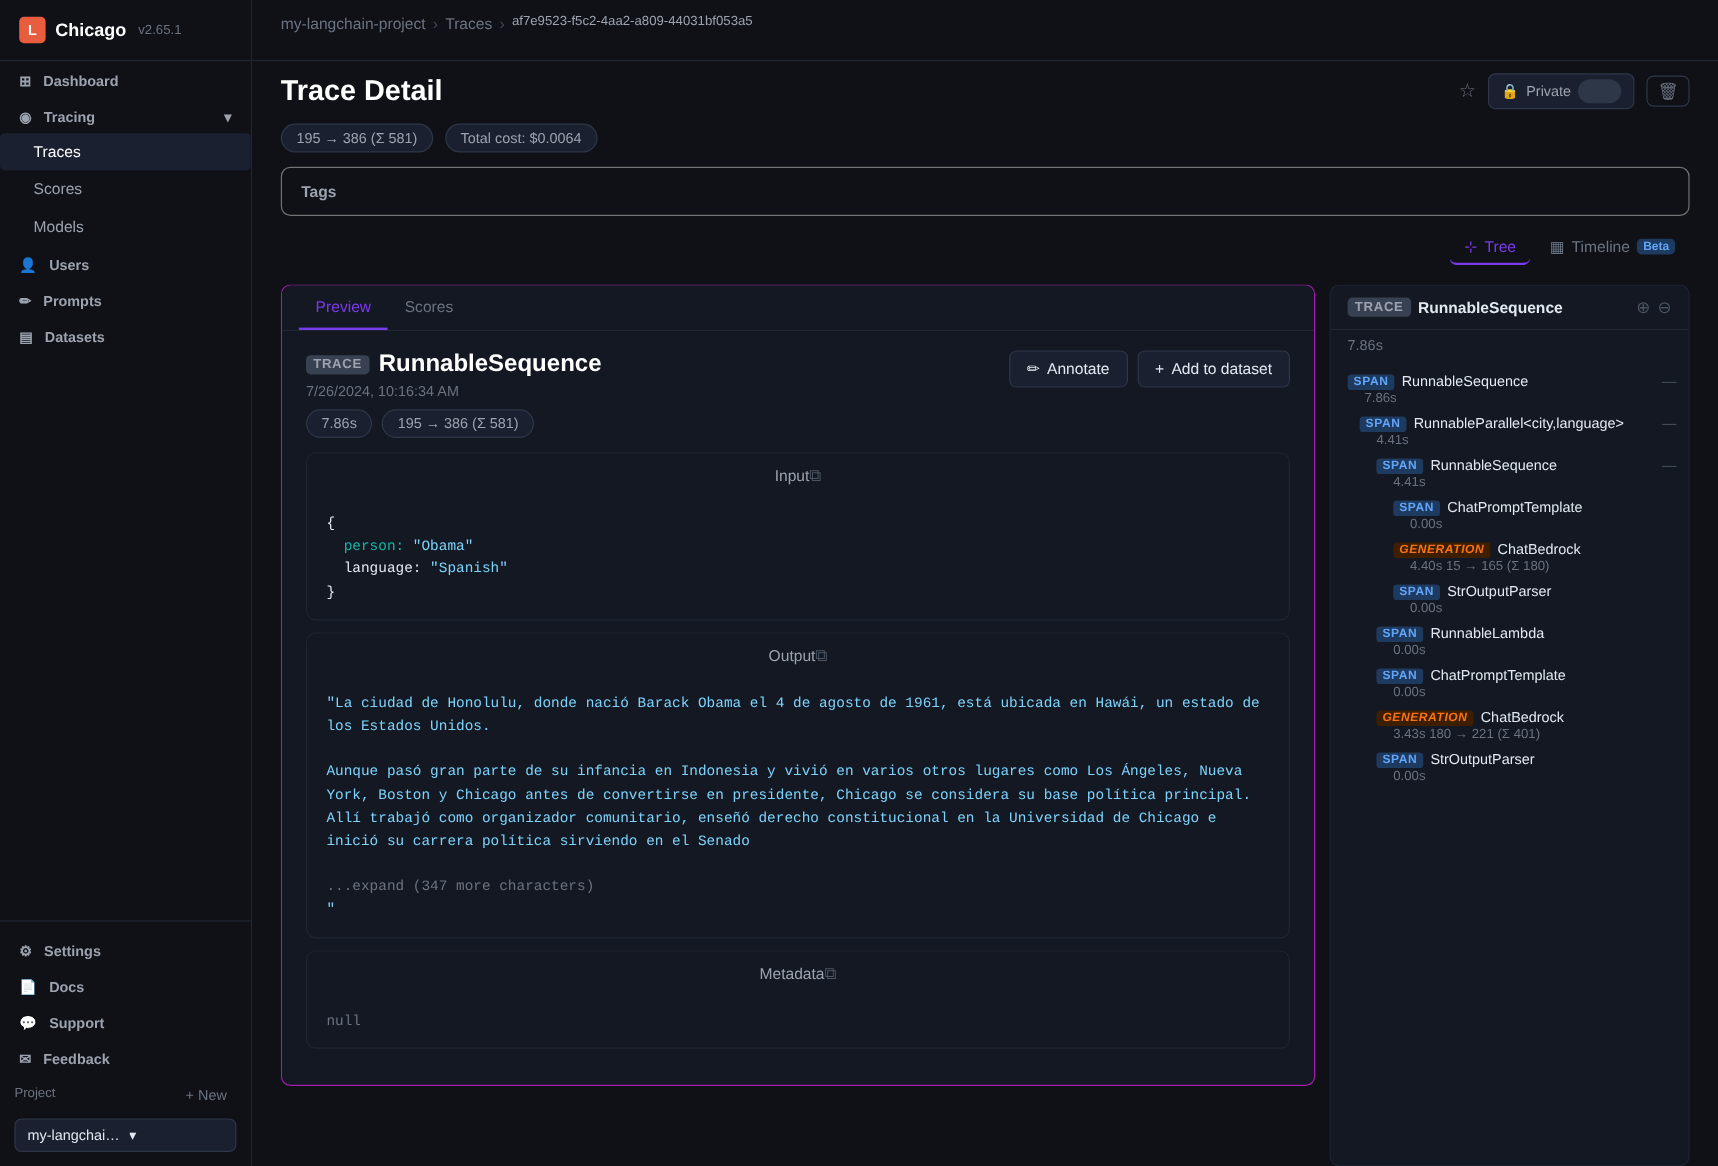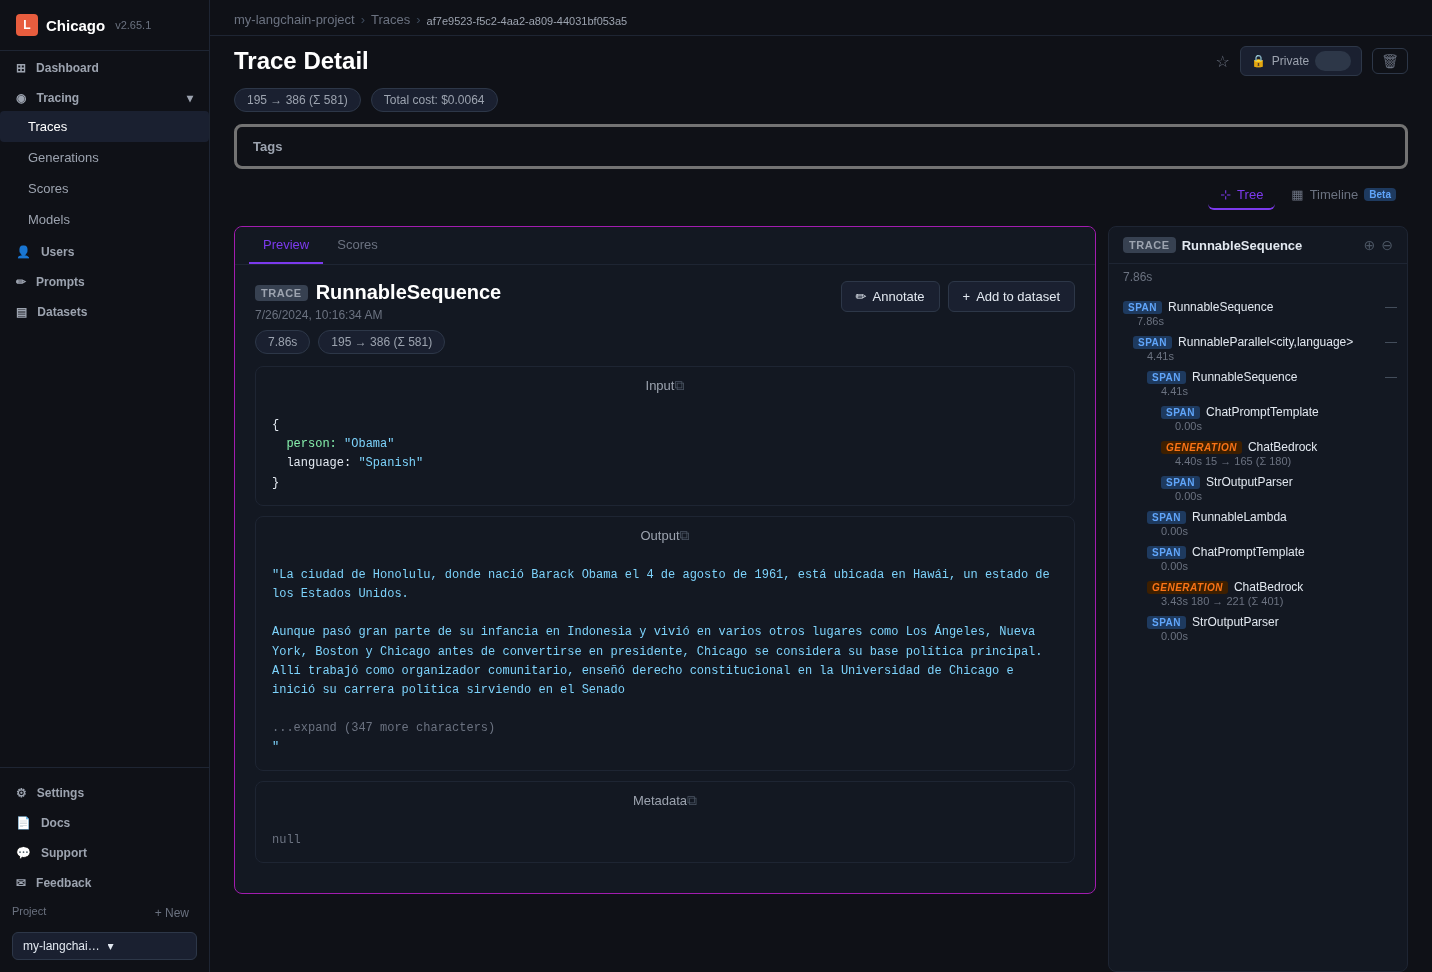--- a/index.html
+++ b/index.html
@@ -18,40 +18,40 @@
     .sidebar-bottom { border-top: 1px solid #1e2533; padding: 8px 0; }
     .sidebar-project-label { color: #6b7280; font-size: 11px; margin-bottom: 4px; }
     .project-selector { display: flex; align-items: center; gap: 6px; background: #1a2030; border: 1px solid #2d3748; border-radius: 6px; padding: 6px 10px; cursor: pointer; width: calc(100% - 24px); margin: 4px 12px; }
     .project-selector span { flex: 1; font-size: 12px; color: #e2e8f0; overflow: hidden; text-overflow: ellipsis; white-space: nowrap; }
     .new-project-btn { display: flex; align-items: center; gap: 4px; color: #6b7280; font-size: 12px; padding: 4px 8px; cursor: pointer; }
 
     
     .main { flex: 1; display: flex; flex-direction: column; overflow: hidden; }
 
     
-    .top-nav { display: flex; align-items: flex-end; gap: 6px; padding: 12px 24px 8px; border-bottom: 1px solid #1e2533; font-size: 13px; color: #6b7280; }
+    .top-nav { display: flex; align-items: flex-start; gap: 6px; padding: 12px 24px 23px; border-bottom: 1px solid #1e2533; font-size: 13px; color: #6b7280; }
     .top-nav a { color: #6b7280; text-decoration: none; cursor: pointer; }
     .top-nav .sep { color: #3d4a5c; }
     .top-nav .current { color: #9ca3af; font-size: 11px; }
 
     
     .page-header { display: flex; align-items: center; justify-content: space-between; padding: 10px 24px 12px; }
     .page-title { font-size: 24px; font-weight: 700; color: #fff; }
     .page-header-actions { display: flex; align-items: center; gap: 10px; }
     .star-btn { background: none; border: none; color: #6b7280; cursor: pointer; font-size: 16px; }
     .private-badge { display: flex; align-items: center; gap: 6px; background: #1a2030; border: 1px solid #2d3748; border-radius: 6px; padding: 4px 10px; font-size: 12px; color: #9ca3af; }
     .toggle { width: 36px; height: 20px; background: #2d3748; border-radius: 10px; position: relative; cursor: pointer; }
     .delete-btn { background: none; border: 1px solid #2d3748; border-radius: 6px; padding: 4px 8px; color: #6b7280; cursor: pointer; font-size: 14px; }
 
     
     .stats-bar { display: flex; gap: 10px; padding: 0 24px 12px; }
     .stat-badge { background: #1a2030; border: 1px solid #2d3748; border-radius: 20px; padding: 4px 12px; font-size: 12px; color: #9ca3af; }
 
     
-    .tags-section { margin: 0 24px 12px; border: 3px solid #737373; border-radius: 8px; padding: 12px 16px; }
+    .tags-section { margin: 0 24px 12px; border: 1px solid #737373; border-radius: 8px; padding: 12px 16px; }
     .tags-label { font-size: 13px; font-weight: 600; color: #9ca3af; }
 
     
     .content-area { display: flex; flex: 1; overflow: hidden; padding: 0 24px 0; gap: 0; }
 
     
     .left-panel { flex: 1; overflow-y: auto; padding-right: 12px; }
 
     
     .view-tabs { display: flex; align-items: center; justify-content: flex-end; gap: 4px; margin-bottom: 8px; }
@@ -132,23 +132,20 @@
       <span>◉</span>
       <span>Tracing</span>
     </div>
     <span>▾</span>
   </div>
 
   <div class="sidebar-item active">
     <span>Traces</span>
   </div>
   <div class="sidebar-item">
-    <span>Generations</span>
-  </div>
-  <div class="sidebar-item">
     <span>Scores</span>
   </div>
   <div class="sidebar-item">
     <span>Models</span>
   </div>
 
   <div class="sidebar-section-header">
     <div style="display:flex;align-items:center;gap:10px;">
       <span>👤</span>
       <span>Users</span>
@@ -287,21 +284,21 @@
           </div>
         </div>
 
         <div class="io-section">
           <div class="io-header">
             <span class="io-label">Input</span>
             <button class="copy-btn">⧉</button>
           </div>
           <div class="io-content">
             <span style="color:#e2e8f0;">{</span><br>
-            &nbsp;&nbsp;<span style="color:#86efac;">person:</span> <span style="color:#7dd3fc;">"Obama"</span><br>
+            &nbsp;&nbsp;<span style="color:#14b8a6;">person:</span> <span style="color:#7dd3fc;">"Obama"</span><br>
             &nbsp;&nbsp;<span style="color:#e2e8f0;">language:</span> <span style="color:#7dd3fc;">"Spanish"</span><br>
             <span style="color:#e2e8f0;">}</span>
           </div>
         </div>
 
         <div class="io-section">
           <div class="io-header">
             <span class="io-label">Output</span>
             <button class="copy-btn">⧉</button>
           </div>

